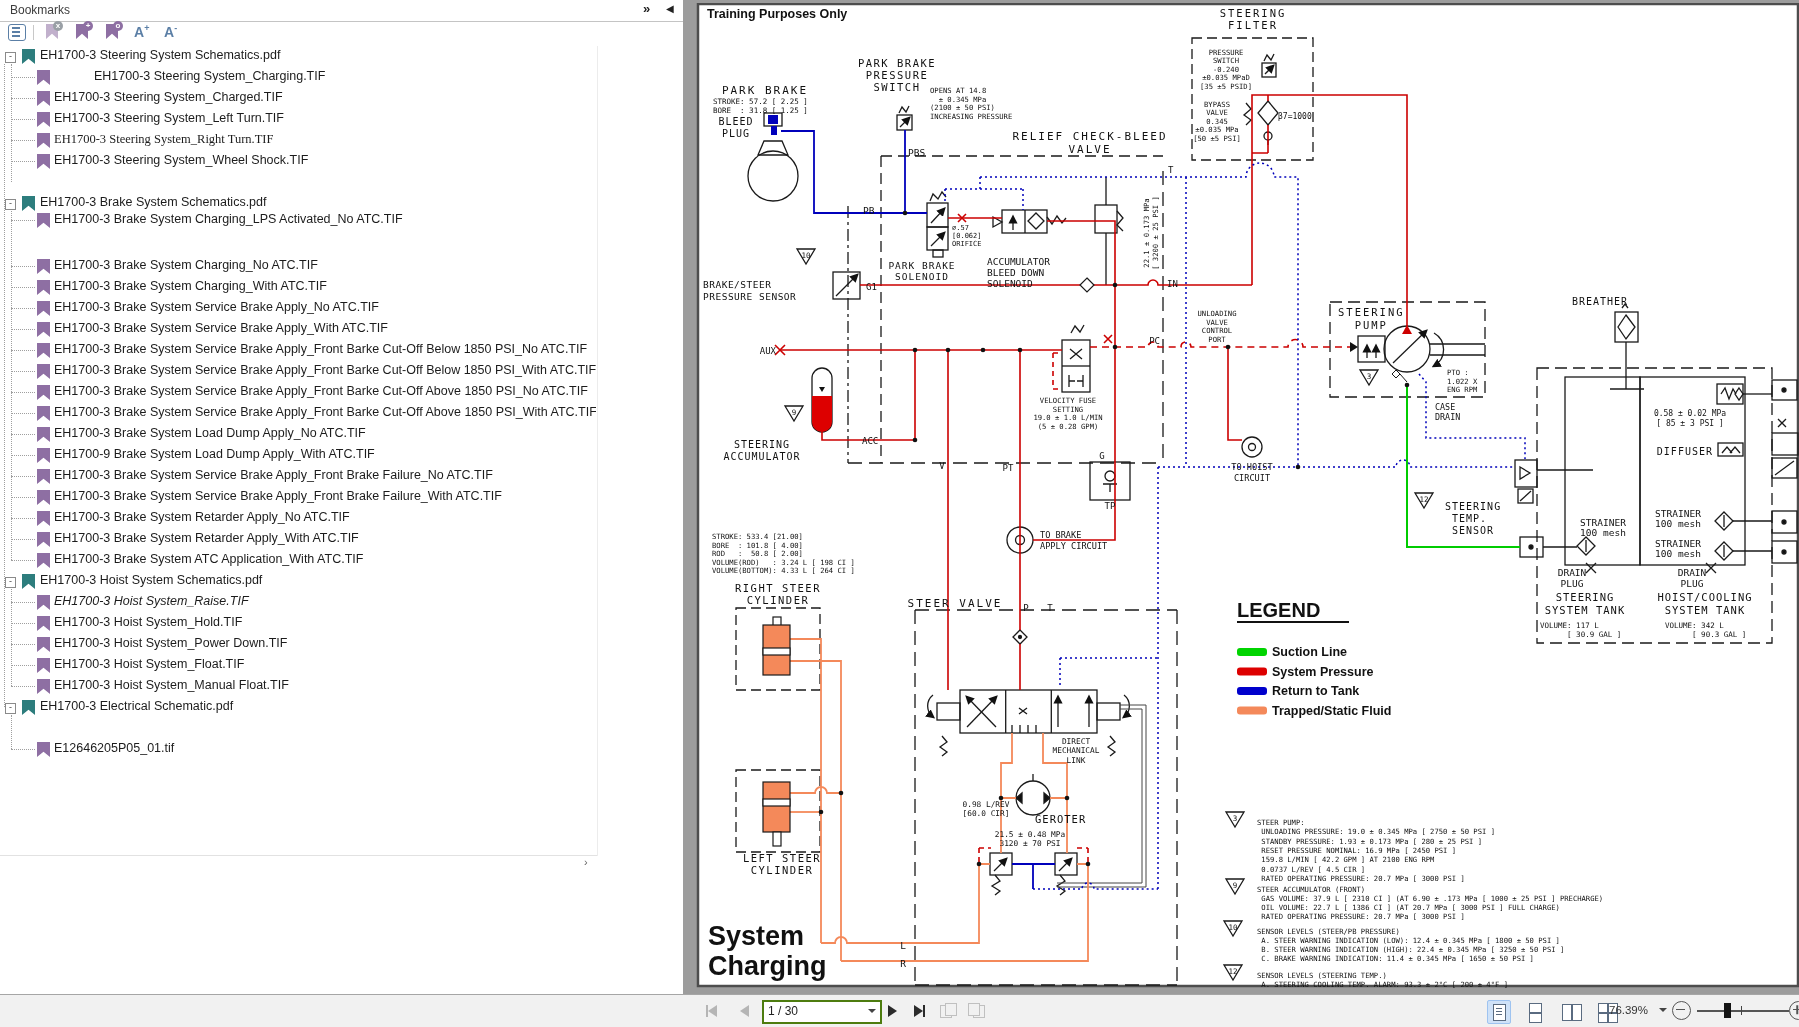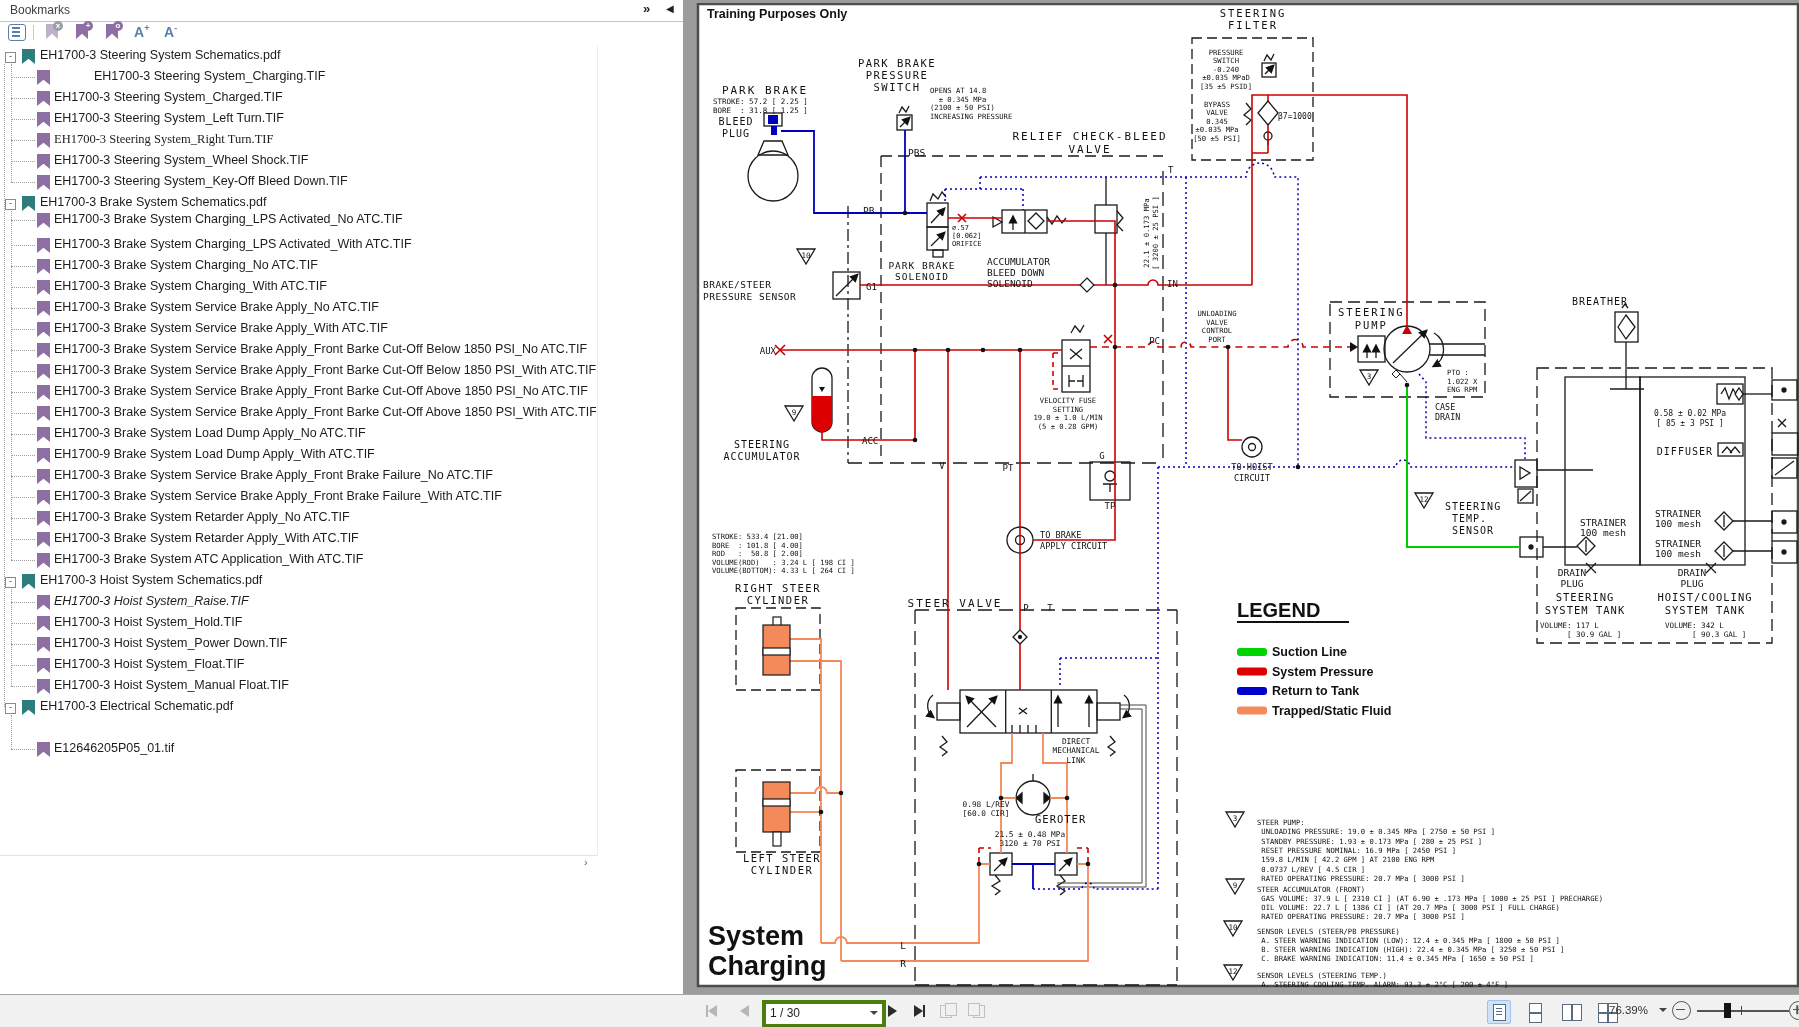--- a/index.html
+++ b/index.html
@@ -40,21 +40,21 @@
 
   
   #bottom-toolbar{position:absolute;left:0;bottom:0;width:1799px;height:32px;background:#f1f1f1;border-top:1px solid #a6a6a6;overflow:hidden;}
   .tb{position:absolute;top:0;height:32px;display:flex;align-items:center;cursor:pointer;}
   .tri{width:0;height:0;border-style:solid;display:inline-block;}
   .tri-l{border-width:6px 9px 6px 0;border-color:transparent #2b2b2b transparent transparent;}
   .tri-r{border-width:6px 0 6px 9px;border-color:transparent transparent transparent #2b2b2b;}
   .tri.dis{border-right-color:#b5b5b5;border-left-color:#b5b5b5;}
   .vbar{width:2px;height:12px;background:#2b2b2b;display:inline-block;}
   .vbar.dis{background:#b5b5b5;}
-  #page-box{position:absolute;left:762px;top:5px;width:116px;height:20px;background:#fff;border:4px solid #4d7c0f;font-size:12px;color:#222;}
+  #page-box{position:absolute;left:762px;top:5px;width:116px;height:20px;background:#fff;border:2px solid #4d7c0f;font-size:12px;color:#222;}
   #page-box input{position:absolute;left:2px;top:1px;width:92px;border:0;outline:0;font-size:12px;font-family:"Liberation Sans",sans-serif;color:#222;background:transparent;}
   #page-box .caret{position:absolute;right:4px;top:7px;width:0;height:0;border:4px solid transparent;border-top-color:#444;}
   .view-ico{position:absolute;top:5px;width:22px;height:22px;border:1px solid transparent;border-radius:2px;}
   .view-ico .pg{position:absolute;border:1.5px solid #5a6b80;background:#fff;}
   .view-ico .ln{position:absolute;height:1px;background:#5a6b80;}
   .view-ico.active{background:#cfe2f8;border-color:#9ec3f0;}
   .gview{position:absolute;top:8px;width:18px;height:16px;}
   .gview .pg{position:absolute;border:1.5px solid #c0c0c0;background:#f1f1f1;}
   #zoom-pct{position:absolute;left:1594px;top:9px;width:54px;text-align:right;font-size:11.5px;color:#333;}
   #zoom-caret{position:absolute;left:1659px;top:13px;width:0;height:0;border:4px solid transparent;border-top-color:#444;}
@@ -122,39 +122,29 @@
         <div class="bk-row" style="top: 84px;">
           <span class="stub"></span>
           <span class="bicon" style="left: 37px; background: rgb(142, 111, 163);"></span>
           <span class="blabel" style="left: 54px; font-family: Liberation Serif, serif;">EH1700-3 Steering System_Right Turn.TIF</span>
         </div>
         <div class="bk-row" style="top: 105px;">
           <span class="stub"></span>
           <span class="bicon" style="left: 37px; background: rgb(142, 111, 163);"></span>
           <span class="blabel" style="left: 54px;">EH1700-3 Steering System_Wheel Shock.TIF</span>
         </div>
-        <div class="bk-row" style="top: 126px;">
-          <span class="stub"></span>
-          <span class="bicon" style="left: 37px; background: rgb(142, 111, 163);"></span>
-          <span class="blabel" style="left: 54px;">EH1700-3 Steering System_Key-Off Bleed Down.TIF</span>
-        </div>
         <div class="bk-row" style="top: 147px;">
           <span class="expander">-</span>
           <span class="bicon" style="left: 22px; background: rgb(45, 125, 125);"></span>
           <span class="blabel" style="left: 40px;">EH1700-3 Brake System Schematics.pdf</span>
         </div>
         <div class="bk-row" style="top: 164px;">
           <span class="stub"></span>
           <span class="bicon" style="left: 37px; background: rgb(142, 111, 163);"></span>
           <span class="blabel" style="left: 54px;">EH1700-3 Brake System Charging_LPS Activated_No ATC.TIF</span>
-        </div>
-        <div class="bk-row" style="top: 189px;">
-          <span class="stub"></span>
-          <span class="bicon" style="left: 37px; background: rgb(142, 111, 163);"></span>
-          <span class="blabel" style="left: 54px;">EH1700-3 Brake System Charging_LPS Activated_With ATC.TIF</span>
         </div>
         <div class="bk-row" style="top: 210px;">
           <span class="stub"></span>
           <span class="bicon" style="left: 37px; background: rgb(142, 111, 163);"></span>
           <span class="blabel" style="left: 54px;">EH1700-3 Brake System Charging_No ATC.TIF</span>
         </div>
         <div class="bk-row" style="top: 231px;">
           <span class="stub"></span>
           <span class="bicon" style="left: 37px; background: rgb(142, 111, 163);"></span>
           <span class="blabel" style="left: 54px;">EH1700-3 Brake System Charging_With ATC.TIF</span>

